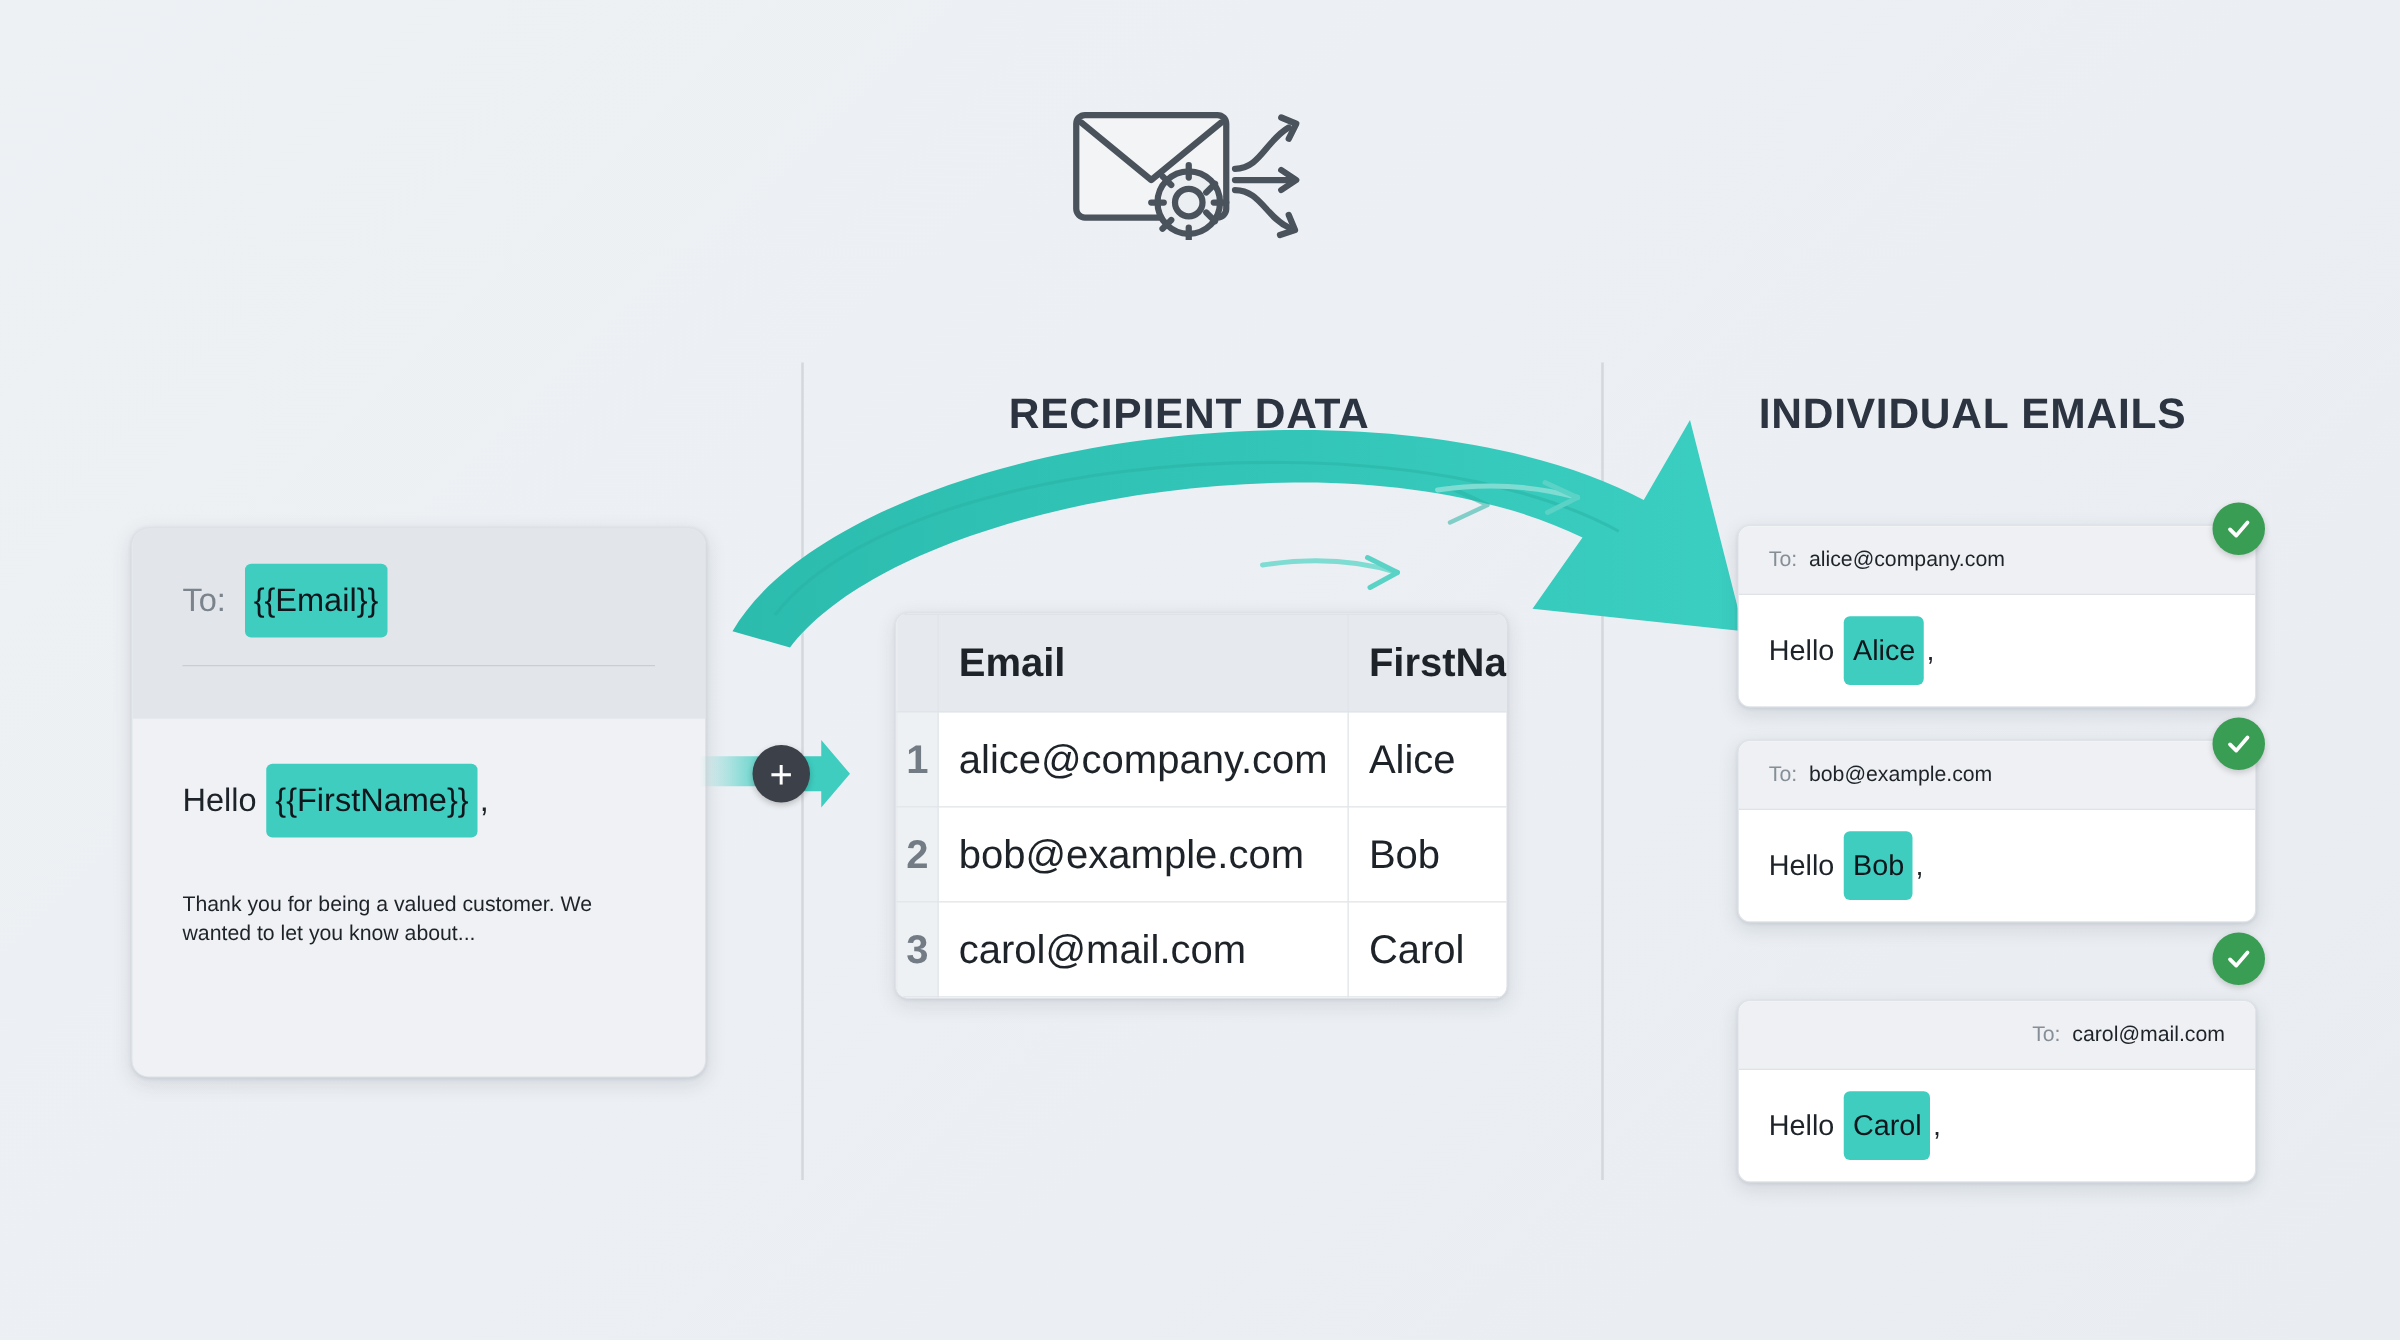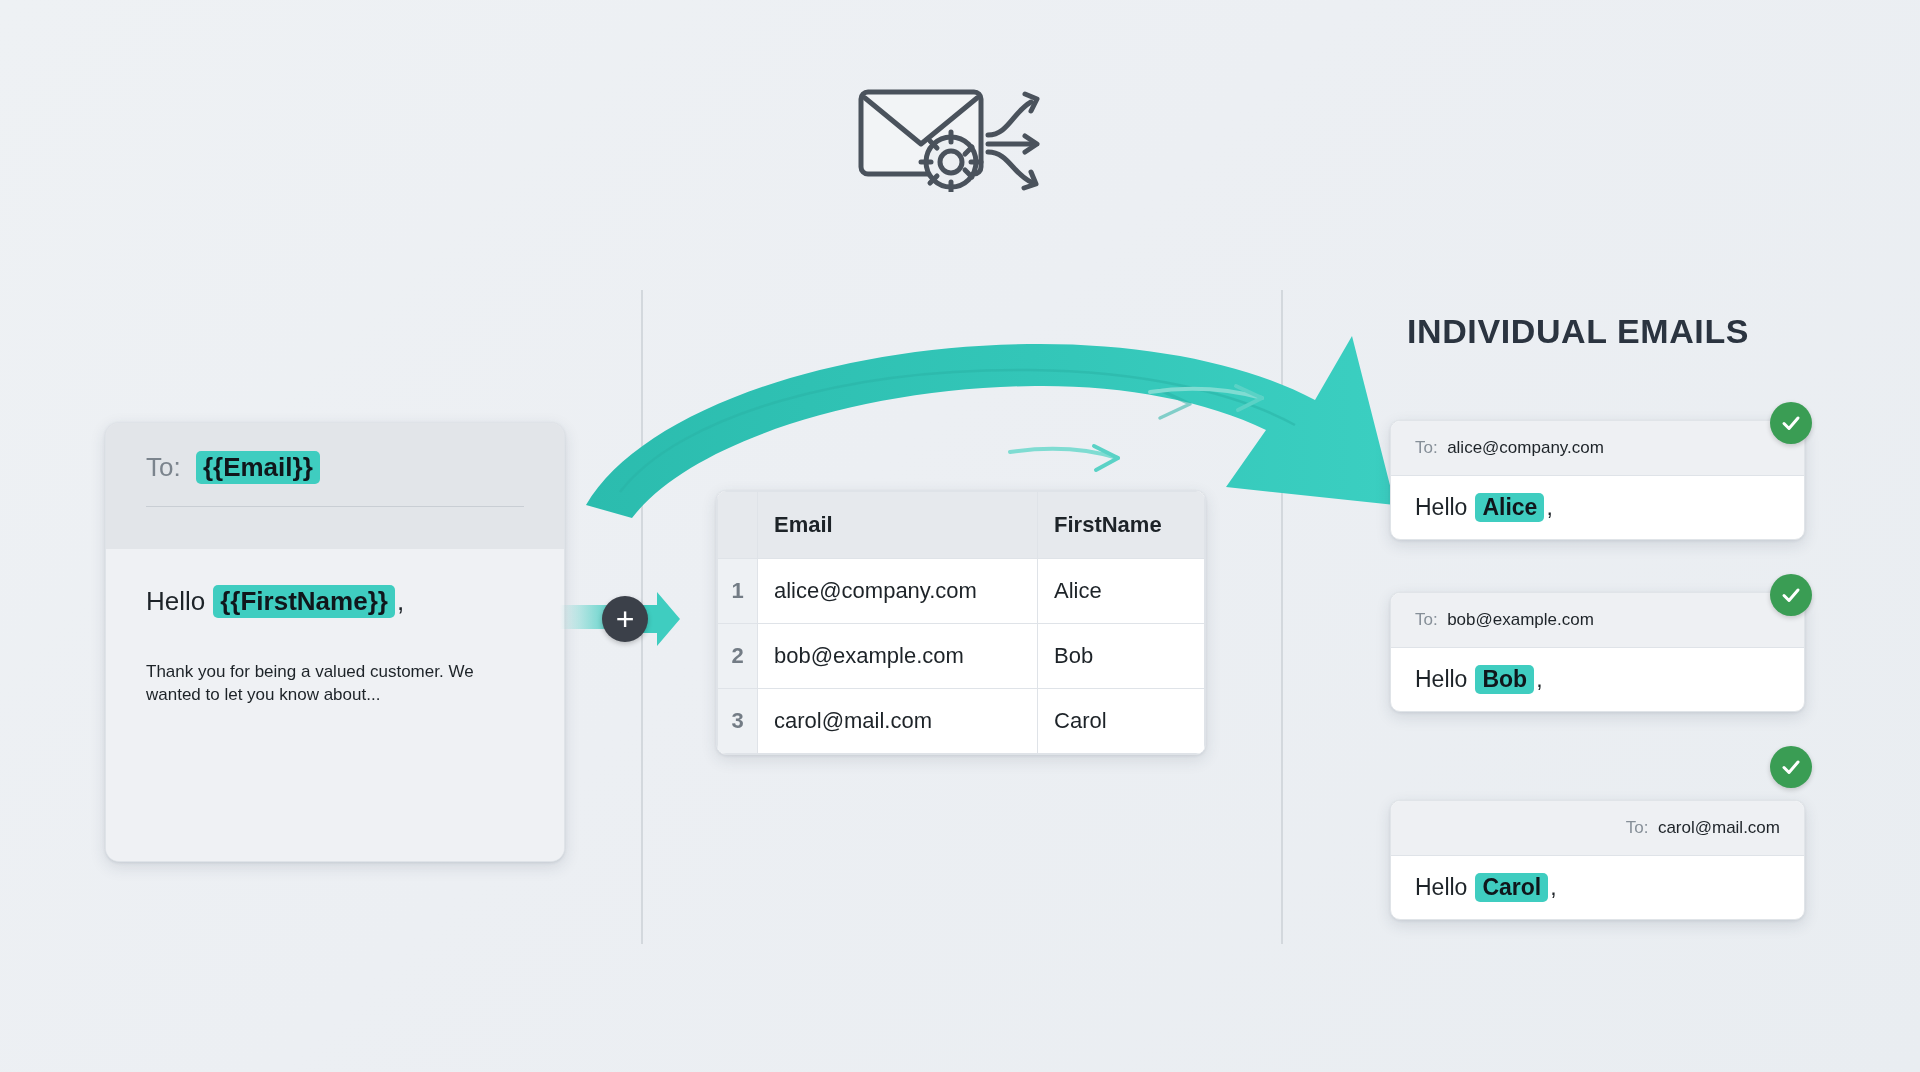--- a/index.html
+++ b/index.html
@@ -37,22 +37,22 @@
     position: absolute; left: 105px; top: 422px; width: 460px; height: 440px;
     border-radius: 14px; overflow: hidden;
     background: #eceef1;
     box-shadow: 0 5px 16px rgba(40,55,75,.13), 0 1px 3px rgba(40,55,75,.10);
     border: 1px solid #dfe3e8;
   }
   #template-head { background: #e2e5e9; padding: 28px 40px 22px 40px; }
   .tpl-row { font-size: 26px; color: #1d2328; display: flex; align-items: center; white-space: nowrap; }
   .tpl-label { color: #7b848d; }
   .hl {
-    background: #3fcdc0; color: #10161b; font-weight: bold;
-    border-radius: 5px; padding: 1px 7px; margin: 0 2px;
+    background: #3fcdc0; color: #10161b; font-weight: normal;
+    border-radius: 5px; padding: 14px 7px; margin: 0 2px;
   }
   #tpl-sep { height: 1px; background: #c9ced4; margin: 22px 0 20px 0; }
   #template-body { padding: 36px 40px 0 40px; background: #eff1f4; height: 100%; }
   #tpl-greeting { font-size: 26px; color: #1d2328; display: flex; align-items: center; white-space: nowrap; }
   #tpl-para { margin-top: 42px; font-size: 17px; line-height: 1.37; color: #1d2328; width: 330px; }
 
   
   #connector { position: absolute; left: 560px; top: 588px; width: 120px; height: 62px; }
   #plus-badge {
     position: absolute; left: 42px; top: 8px; width: 46px; height: 46px;
@@ -66,21 +66,21 @@
   #data-table {
     position: absolute; left: 716px; top: 490px; width: 490px;
     border-radius: 10px; overflow: hidden;
     background: #fff;
     box-shadow: 0 5px 16px rgba(40,55,75,.12), 0 1px 3px rgba(40,55,75,.09);
     border: 1px solid #dfe3e8;
   }
   #data-table table { border-collapse: collapse; width: 100%; }
   #data-table th, #data-table td {
     border: 1px solid #dfe3e8; text-align: left;
-    font-size: 22px; color: #1d2328;
+    font-size: 32px; color: #1d2328;
   }
   #data-table thead th { background: #e6e9ed; font-weight: bold; padding: 20px 16px; }
   #data-table thead th.idx { width: 40px; }
   #data-table td { padding: 19px 16px; background: #fff; }
   #data-table td.idx {
     width: 40px; background: #eef1f4; color: #737c85;
     font-weight: bold; text-align: center; padding-left: 0; padding-right: 0;
   }
 
   
@@ -132,20 +132,21 @@
           <path d="M116 90 L126 90"></path>
         <path d="M75 69 L82 76"></path>
           <path d="M110 98 L117 105"></path>
         <path d="M117 75 L110 82"></path>
           <path d="M82 104 L75 111"></path>
       </g>
       <circle cx="96" cy="90" r="11" fill="#eceff2" stroke="#4a525c" stroke-width="5"></circle>
     </svg>
   </div>
 
+  <div class="col-title" id="title-data">RECIPIENT DATA</div>
   <div class="col-title" id="title-emails">INDIVIDUAL EMAILS</div>
 
   <div class="divider" id="divider-1"></div>
   <div class="divider" id="divider-2"></div>
 
   <svg id="arrow-layer">
     <defs>
       <linearGradient id="tealGrad" x1="0" y1="0" x2="1" y2="0">
         <stop offset="0%" stop-color="#2bbcae"></stop>
         <stop offset="55%" stop-color="#33c6b8"></stop>

